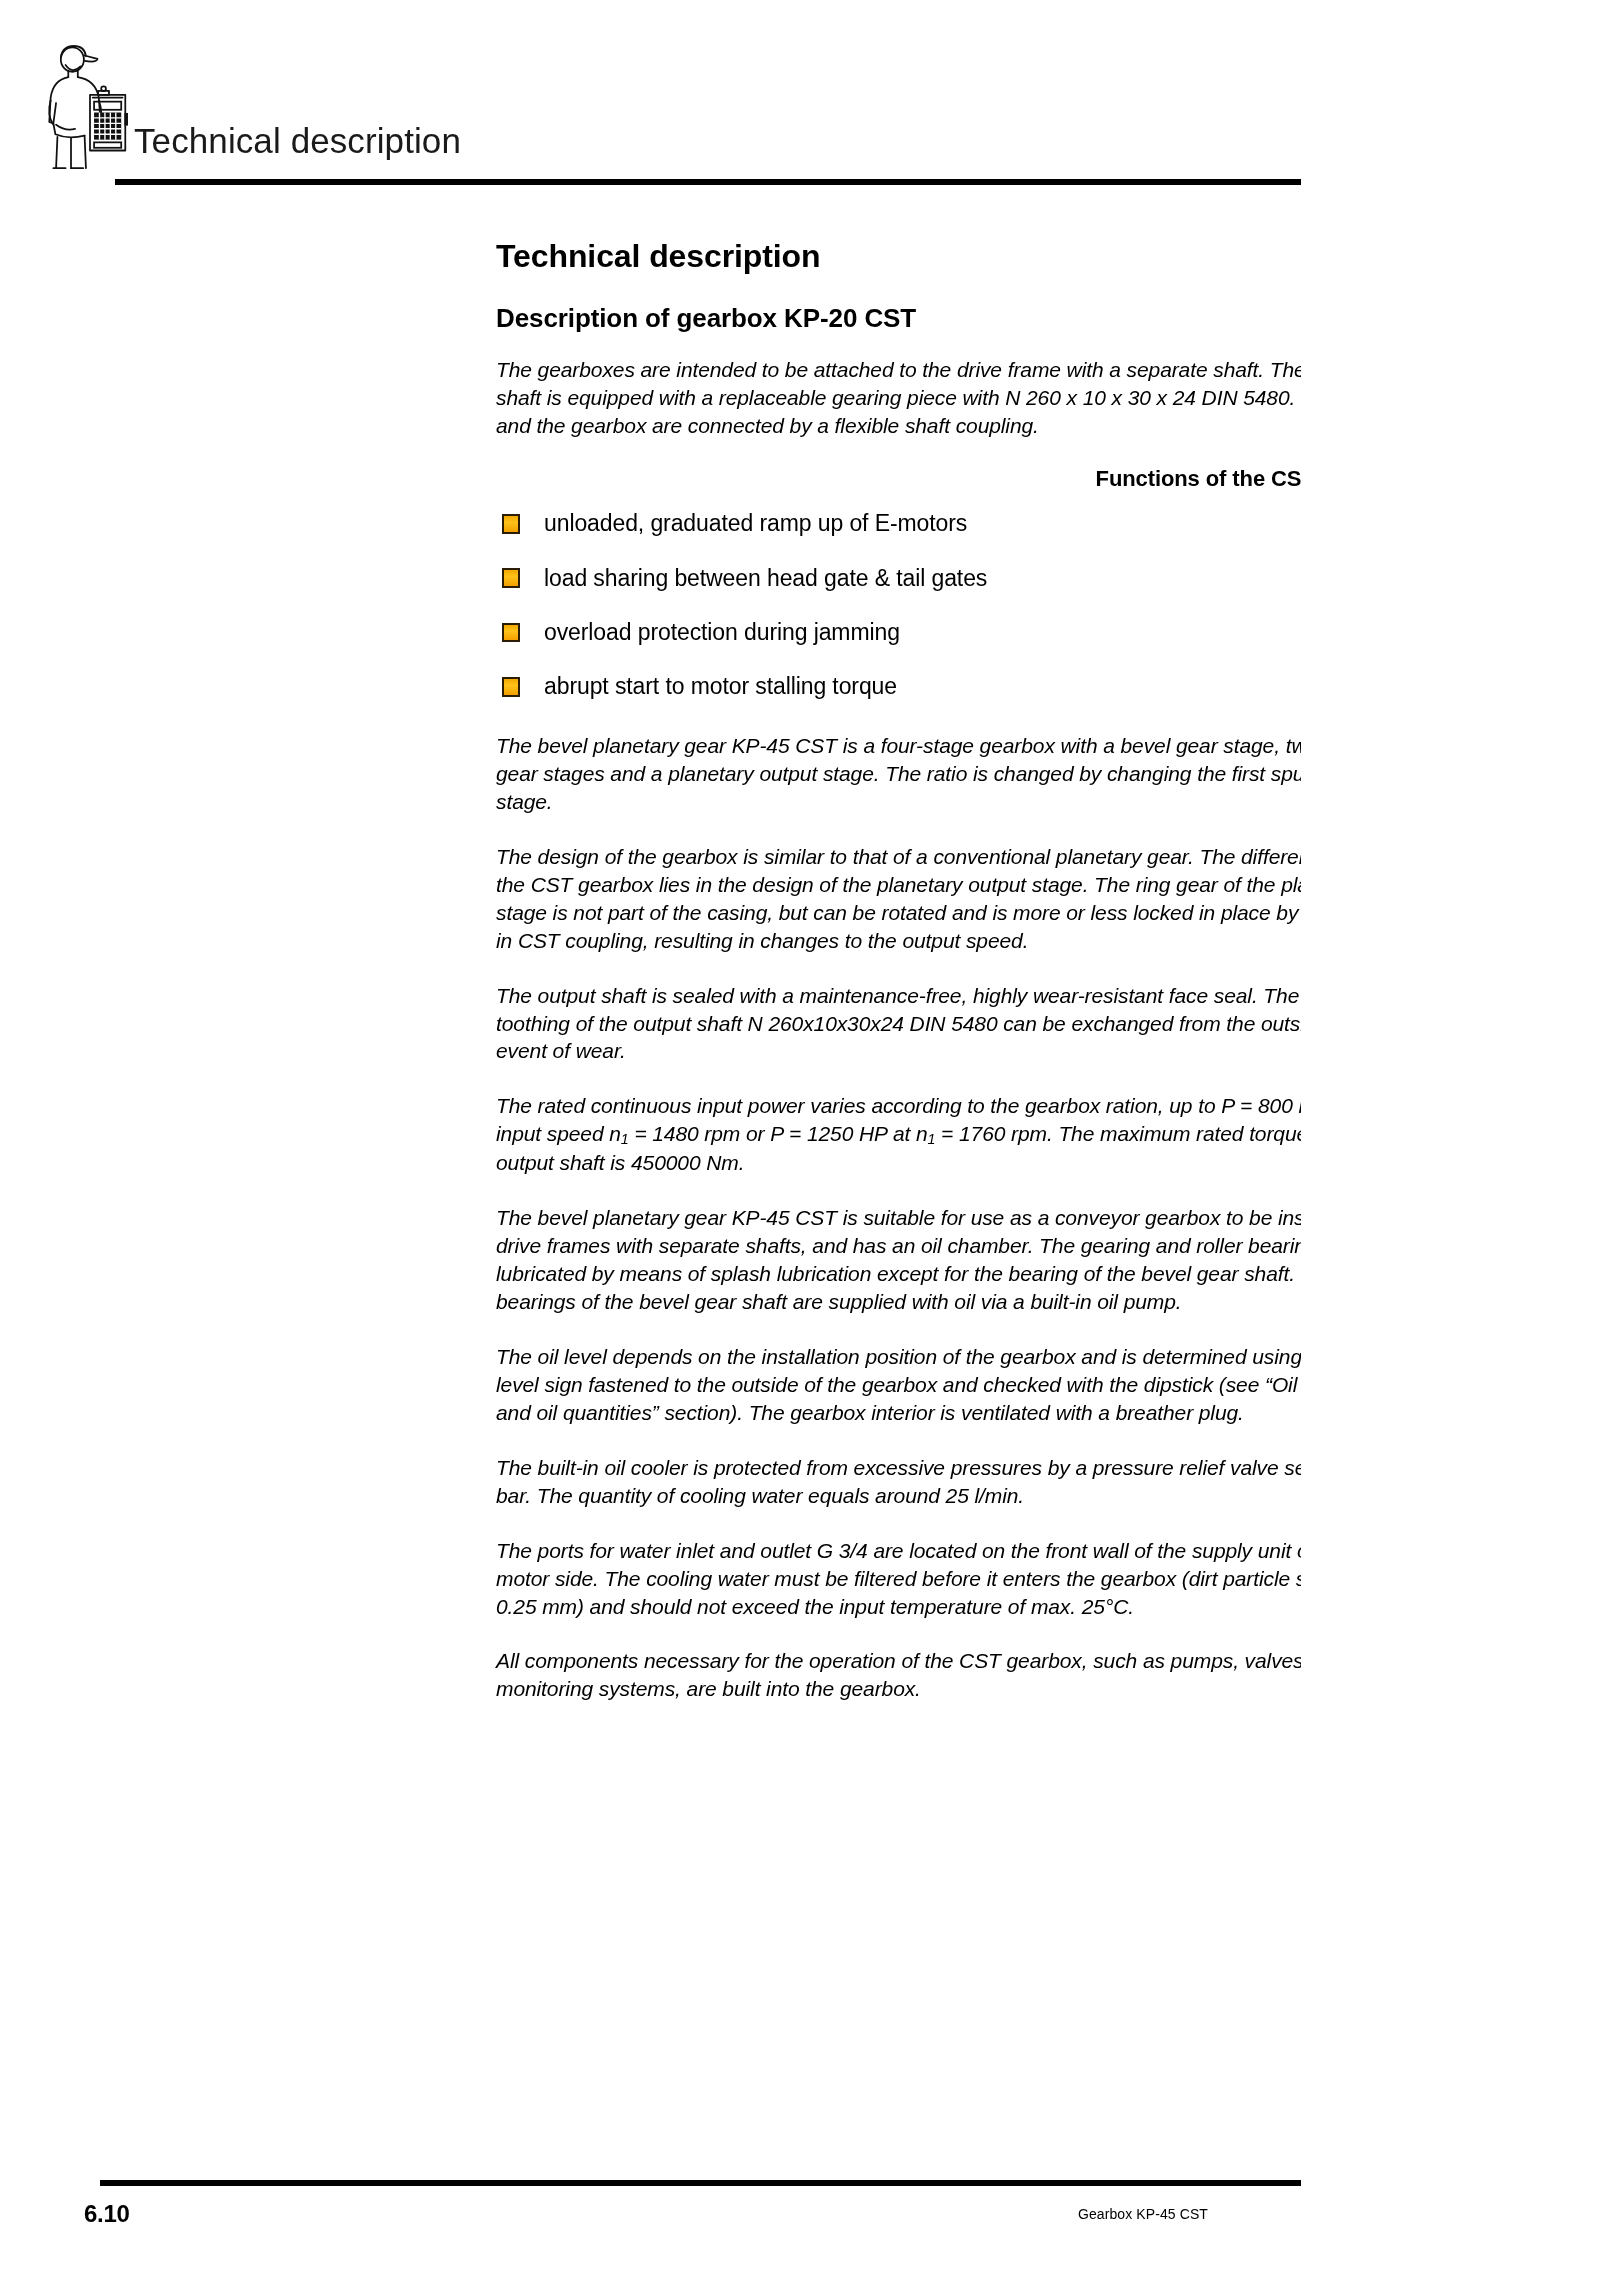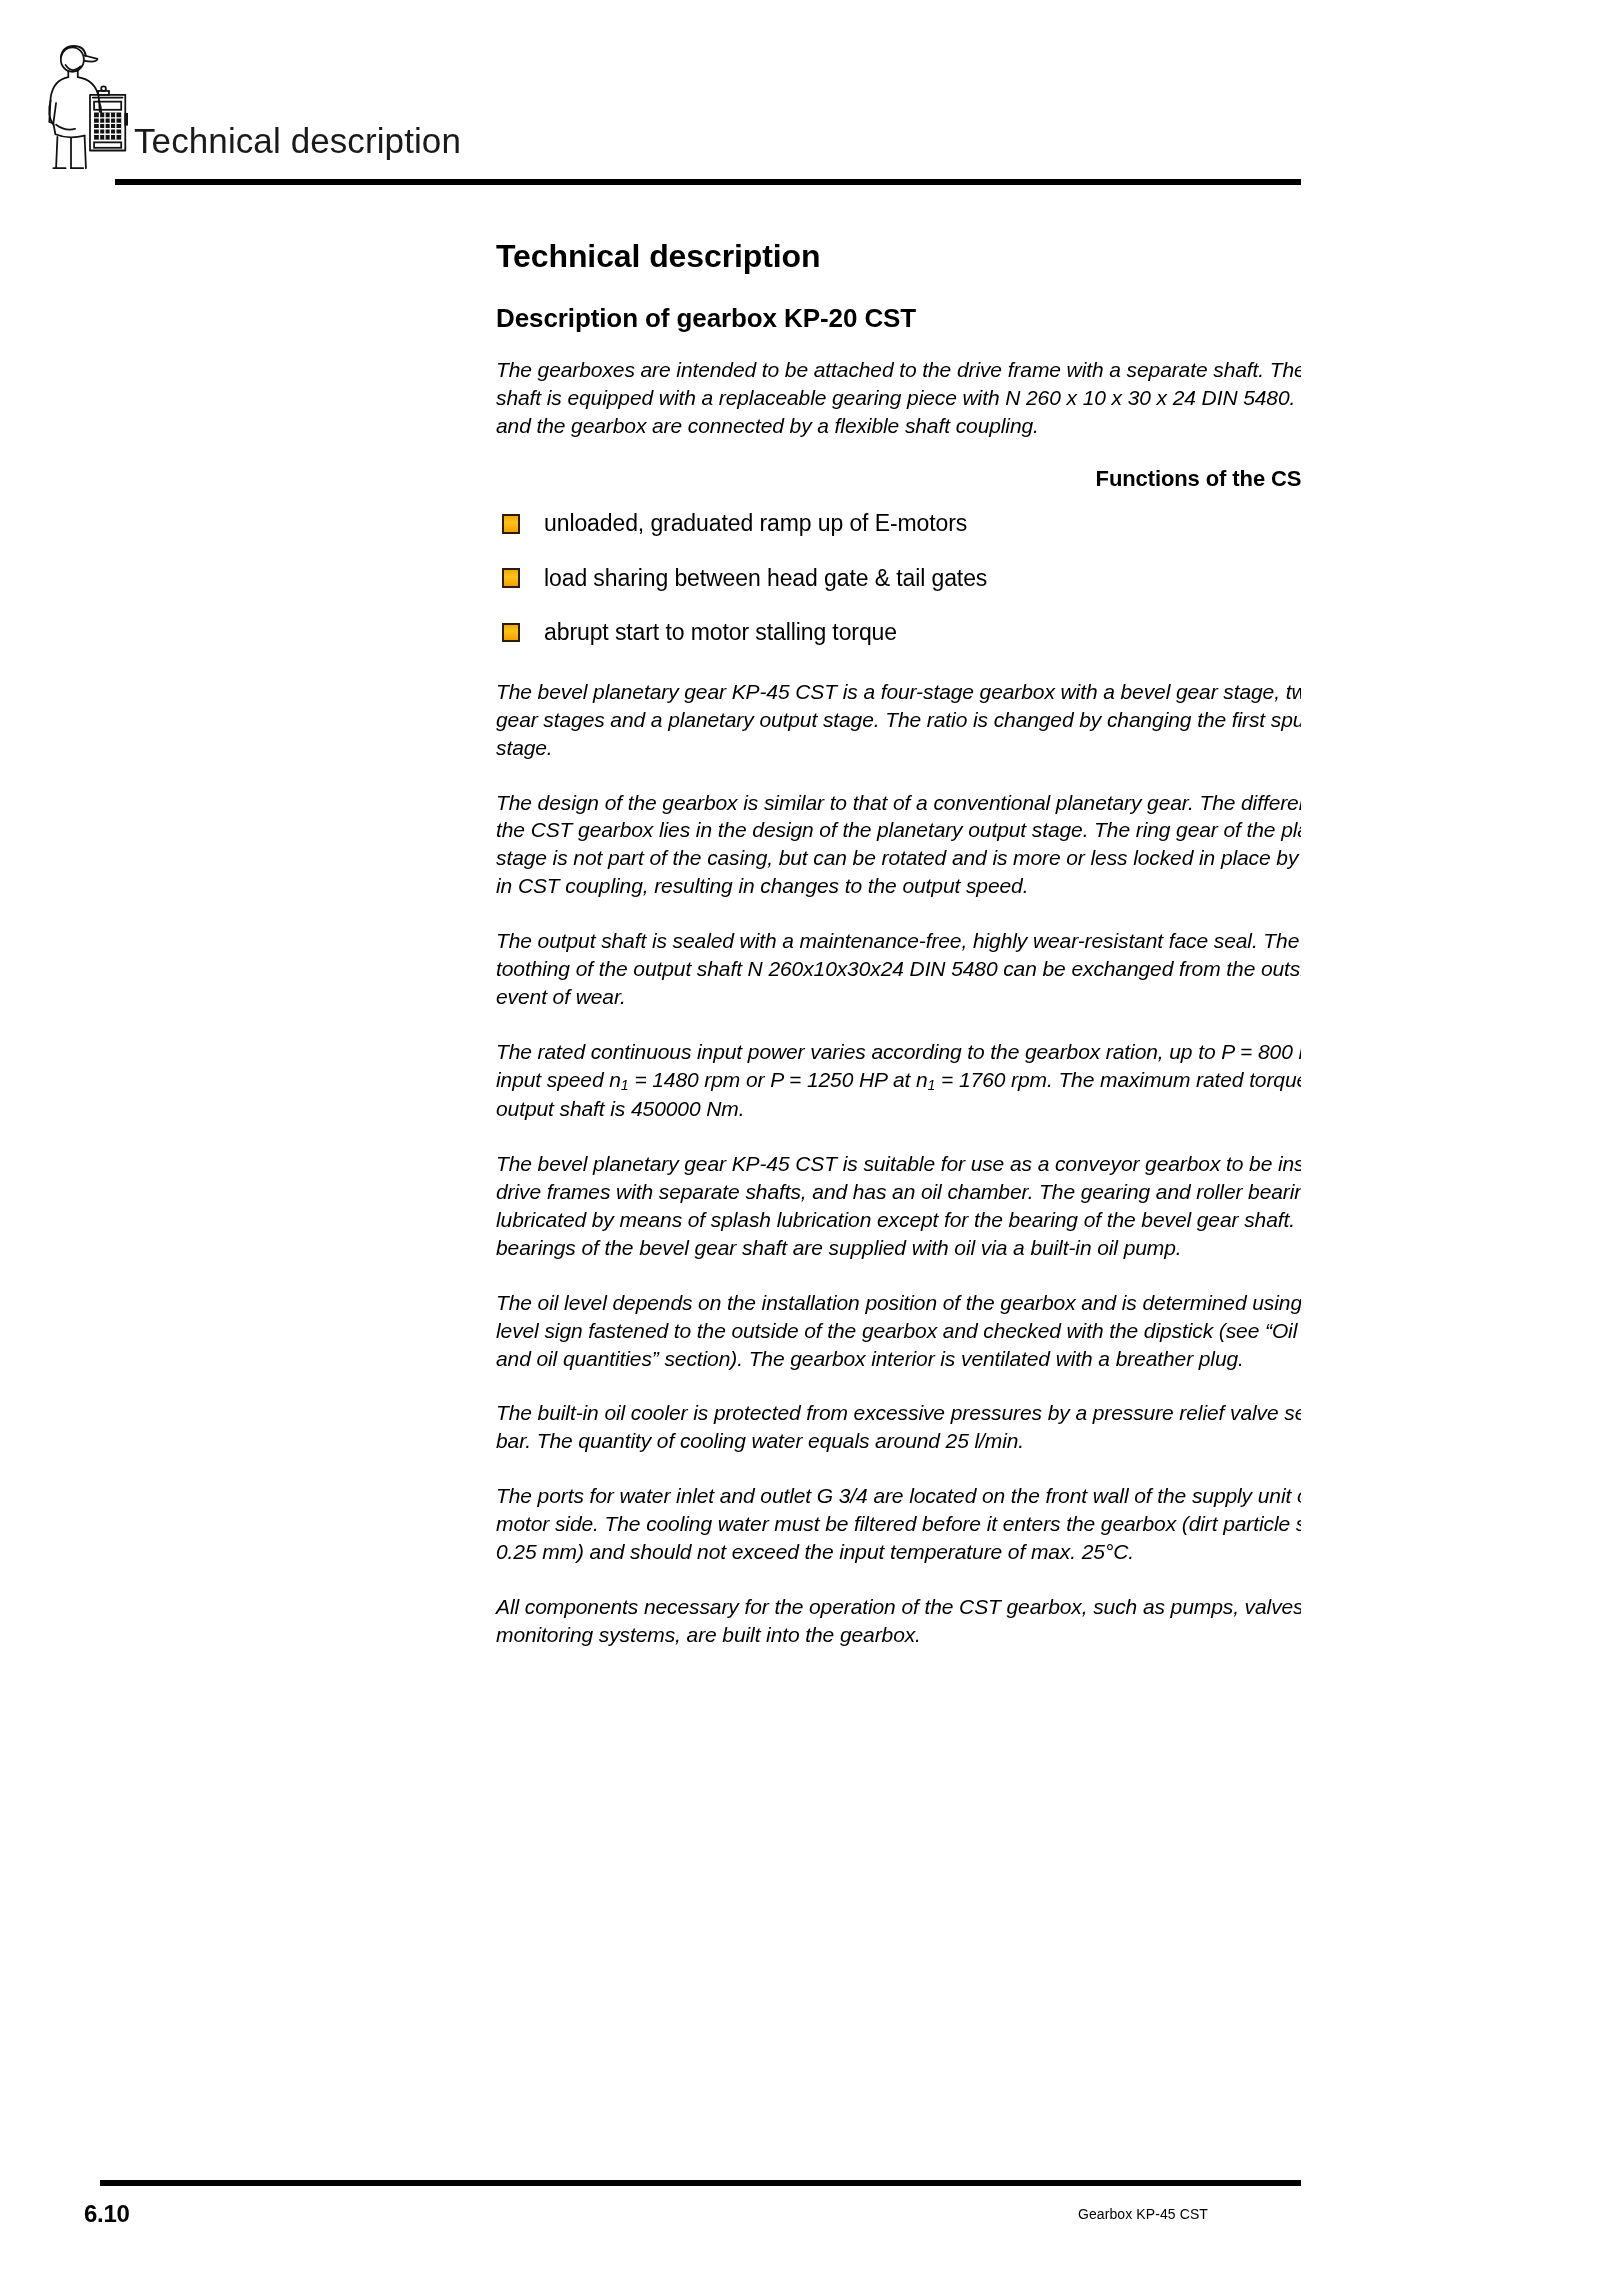--- a/index.html
+++ b/index.html
@@ -242,20 +242,24 @@
       <li>
         <span class="sq-bullet"></span>
         <span>unloaded, graduated ramp up of E-motors</span>
       </li>
       <li>
         <span class="sq-bullet"></span>
         <span>load sharing between head gate &amp; tail gates</span>
       </li>
       <li>
         <span class="sq-bullet"></span>
+        <span>overload protection during jamming</span>
+      </li>
+      <li>
+        <span class="sq-bullet"></span>
         <span>abrupt start to motor stalling torque</span>
       </li>
     </ul>
 
     <p class="doc-p">The bevel planetary gear KP-45 CST is a four-stage gearbox with a bevel gear stage, two spur gear stages and a planetary output stage. The ratio is changed by changing the first spur gear stage.</p>
     <p class="doc-p">The design of the gearbox is similar to that of a conventional planetary gear. The difference with the CST gearbox lies in the design of the planetary output stage. The ring gear of the planetary stage is not part of the casing, but can be rotated and is more or less locked in place by the built-in CST coupling, resulting in changes to the output speed.</p>
     <p class="doc-p">The output shaft is sealed with a maintenance-free, highly wear-resistant face seal. The internal toothing of the output shaft N 260x10x30x24 DIN 5480 can be exchanged from the outside in the event of wear.</p>
 
     <p class="doc-p"><span>The rated continuous input power varies according to the gearbox ration, up to P = 800 kW at an input speed n</span><sub>1</sub><span> = 1480 rpm or P = 1250 HP at n</span><sub>1</sub><span> = 1760 rpm. The maximum rated torque on the output shaft is 450000 Nm.</span></p>
 

